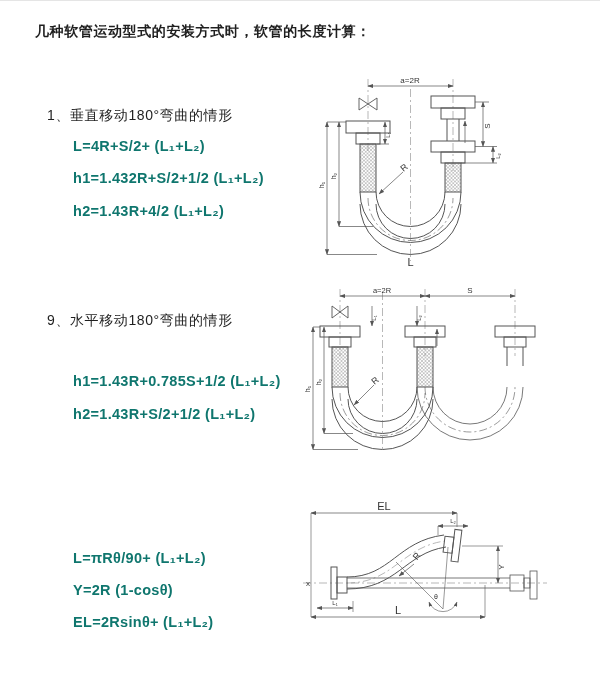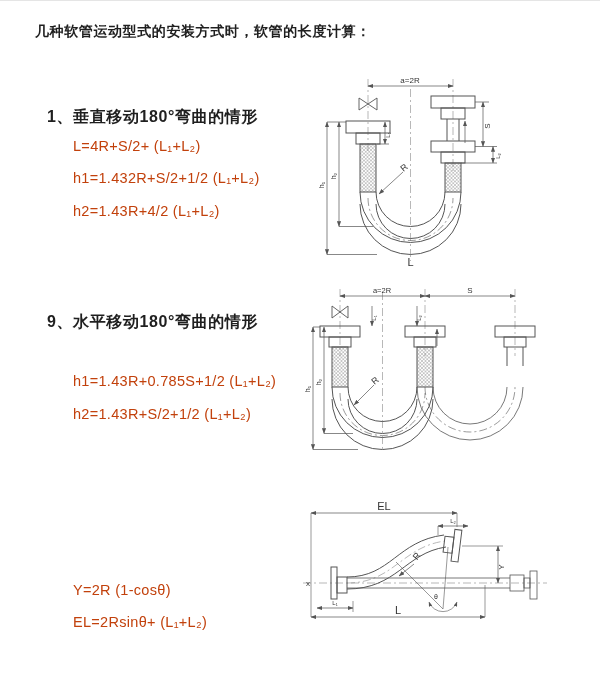--- a/index.html
+++ b/index.html
@@ -1,39 +1,40 @@
 <!DOCTYPE html>
 <html><head>
 <meta charset="utf-8">
 <style>
   html,body{margin:0;padding:0;background:#ffffff;}
   .page{position:relative;width:600px;height:675px;background:#ffffff;overflow:hidden;
         font-family:"Liberation Sans","DejaVu Sans",sans-serif;border-top:1px solid #e5e5e5;}
   .title{position:absolute;left:35px;top:22px;font-size:14px;font-weight:bold;color:#1f1f1f;letter-spacing:.6px;white-space:nowrap;}
-  .heading{position:absolute;font-size:16px;font-weight:bold;color:#1f1f1f;letter-spacing:.6px;white-space:nowrap;}
-  .formula{position:absolute;font-size:14.5px;font-weight:400;color:#c2410c;letter-spacing:.3px;white-space:nowrap;}
+  .heading{position:absolute;font-size:14px;font-weight:normal;color:#1f1f1f;letter-spacing:.6px;white-space:nowrap;}
+  .formula{position:absolute;font-size:14.5px;font-weight:700;color:#0f766e;letter-spacing:.3px;white-space:nowrap;}
   svg{position:absolute;}
   svg text{font-family:"Liberation Sans","DejaVu Sans",sans-serif;fill:#333;}
 </style>
 </head>
 <body>
 
 <div class="page">
 
   <div class="title">几种软管运动型式的安装方式时，软管的长度计算：</div>
 
   <div class="heading" style="left:47px;top:106px">1、垂直移动180°弯曲的情形</div>
   <div class="formula" style="left:73px;top:137px">L=4R+S/2+ (L₁+L₂)</div>
   <div class="formula" style="left:73px;top:169px">h1=1.432R+S/2+1/2 (L₁+L₂)</div>
   <div class="formula" style="left:73px;top:202px">h2=1.43R+4/2 (L₁+L₂)</div>
 
   <div class="heading" style="left:47px;top:311px">9、水平移动180°弯曲的情形</div>
   <div class="formula" style="left:73px;top:372px">h1=1.43R+0.785S+1/2 (L₁+L₂)</div>
   <div class="formula" style="left:73px;top:405px">h2=1.43R+S/2+1/2 (L₁+L₂)</div>
 
+  <div class="formula" style="left:73px;top:549px">L=πRθ/90+ (L₁+L₂)</div>
   <div class="formula" style="left:73px;top:581px">Y=2R (1-cosθ)</div>
   <div class="formula" style="left:73px;top:613px">EL=2Rsinθ+ (L₁+L₂)</div>
 
   <svg width="285" height="195" viewBox="0 0 285 195" style="left:315px;top:72px">
     <defs>
       <marker id="ar1" viewBox="0 0 8 6" refX="7.5" refY="3" markerWidth="8" markerHeight="6" orient="auto-start-reverse">
         <path d="M0,0 L8,3 L0,6 Z" fill="#555"></path>
       </marker>
       <pattern id="hatch1" width="3.5" height="3.5" patternUnits="userSpaceOnUse">
         <path d="M0,3.5 L3.5,0 M0,0 L3.5,3.5" stroke="#8a8a8a" stroke-width="0.45"></path>

